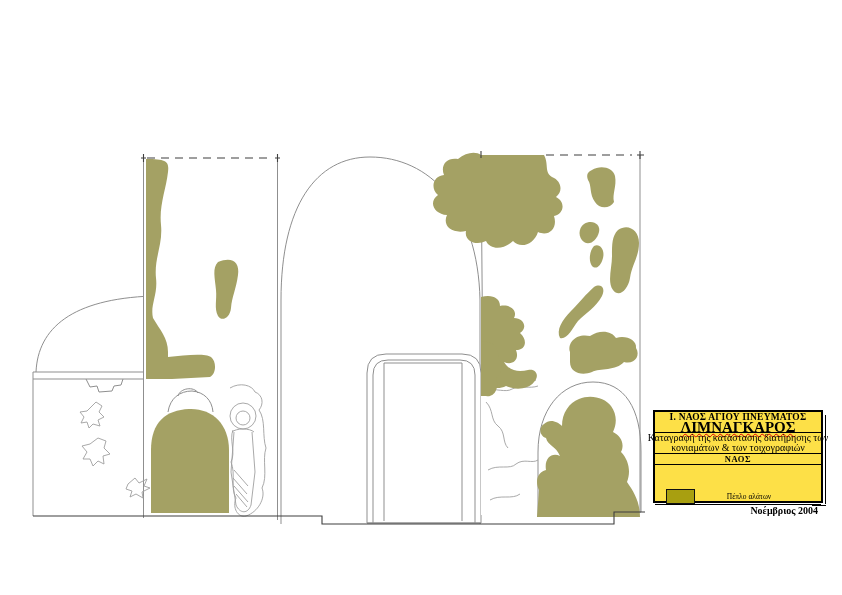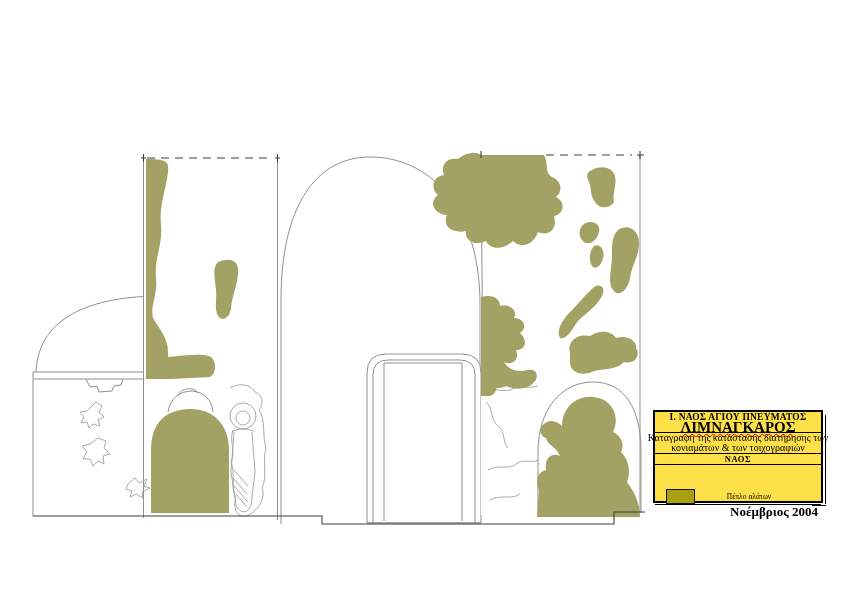--- a/index.html
+++ b/index.html
@@ -33,21 +33,21 @@
   .t-desc{height:25px;line-height:10px;}
   .t-desc span{font-size:10px;white-space:nowrap;}
   .t-alata{height:13px;}
   .t-alata span{font-weight:bold;font-size:8.5px;letter-spacing:.6px;}
   .t-legend{height:26px;flex-direction:row;justify-content:flex-start;align-items:center;margin-top:24px;}
   .swatch{
     width:27px;height:13px;margin-left:11px;border:1.5px solid #111;box-sizing:content-box;
   }
   .legend-label{flex:1;text-align:center;font-size:7.5px;padding-right:18px;}
   .t-date{height:13px;align-items:flex-end;justify-content:center;}
-  .t-date span{font-weight:bold;font-size:13px;padding-right:3px;}
+  .t-date span{font-weight:bold;font-size:10px;padding-right:3px;}
 </style>
 </head>
 <body>
 
 <div class="page">
 
   <svg class="drawing-svg" width="842" height="595" viewBox="0 0 842 595">
 
     <g stroke="#8f8f8f" fill="none" stroke-width="1">
 

